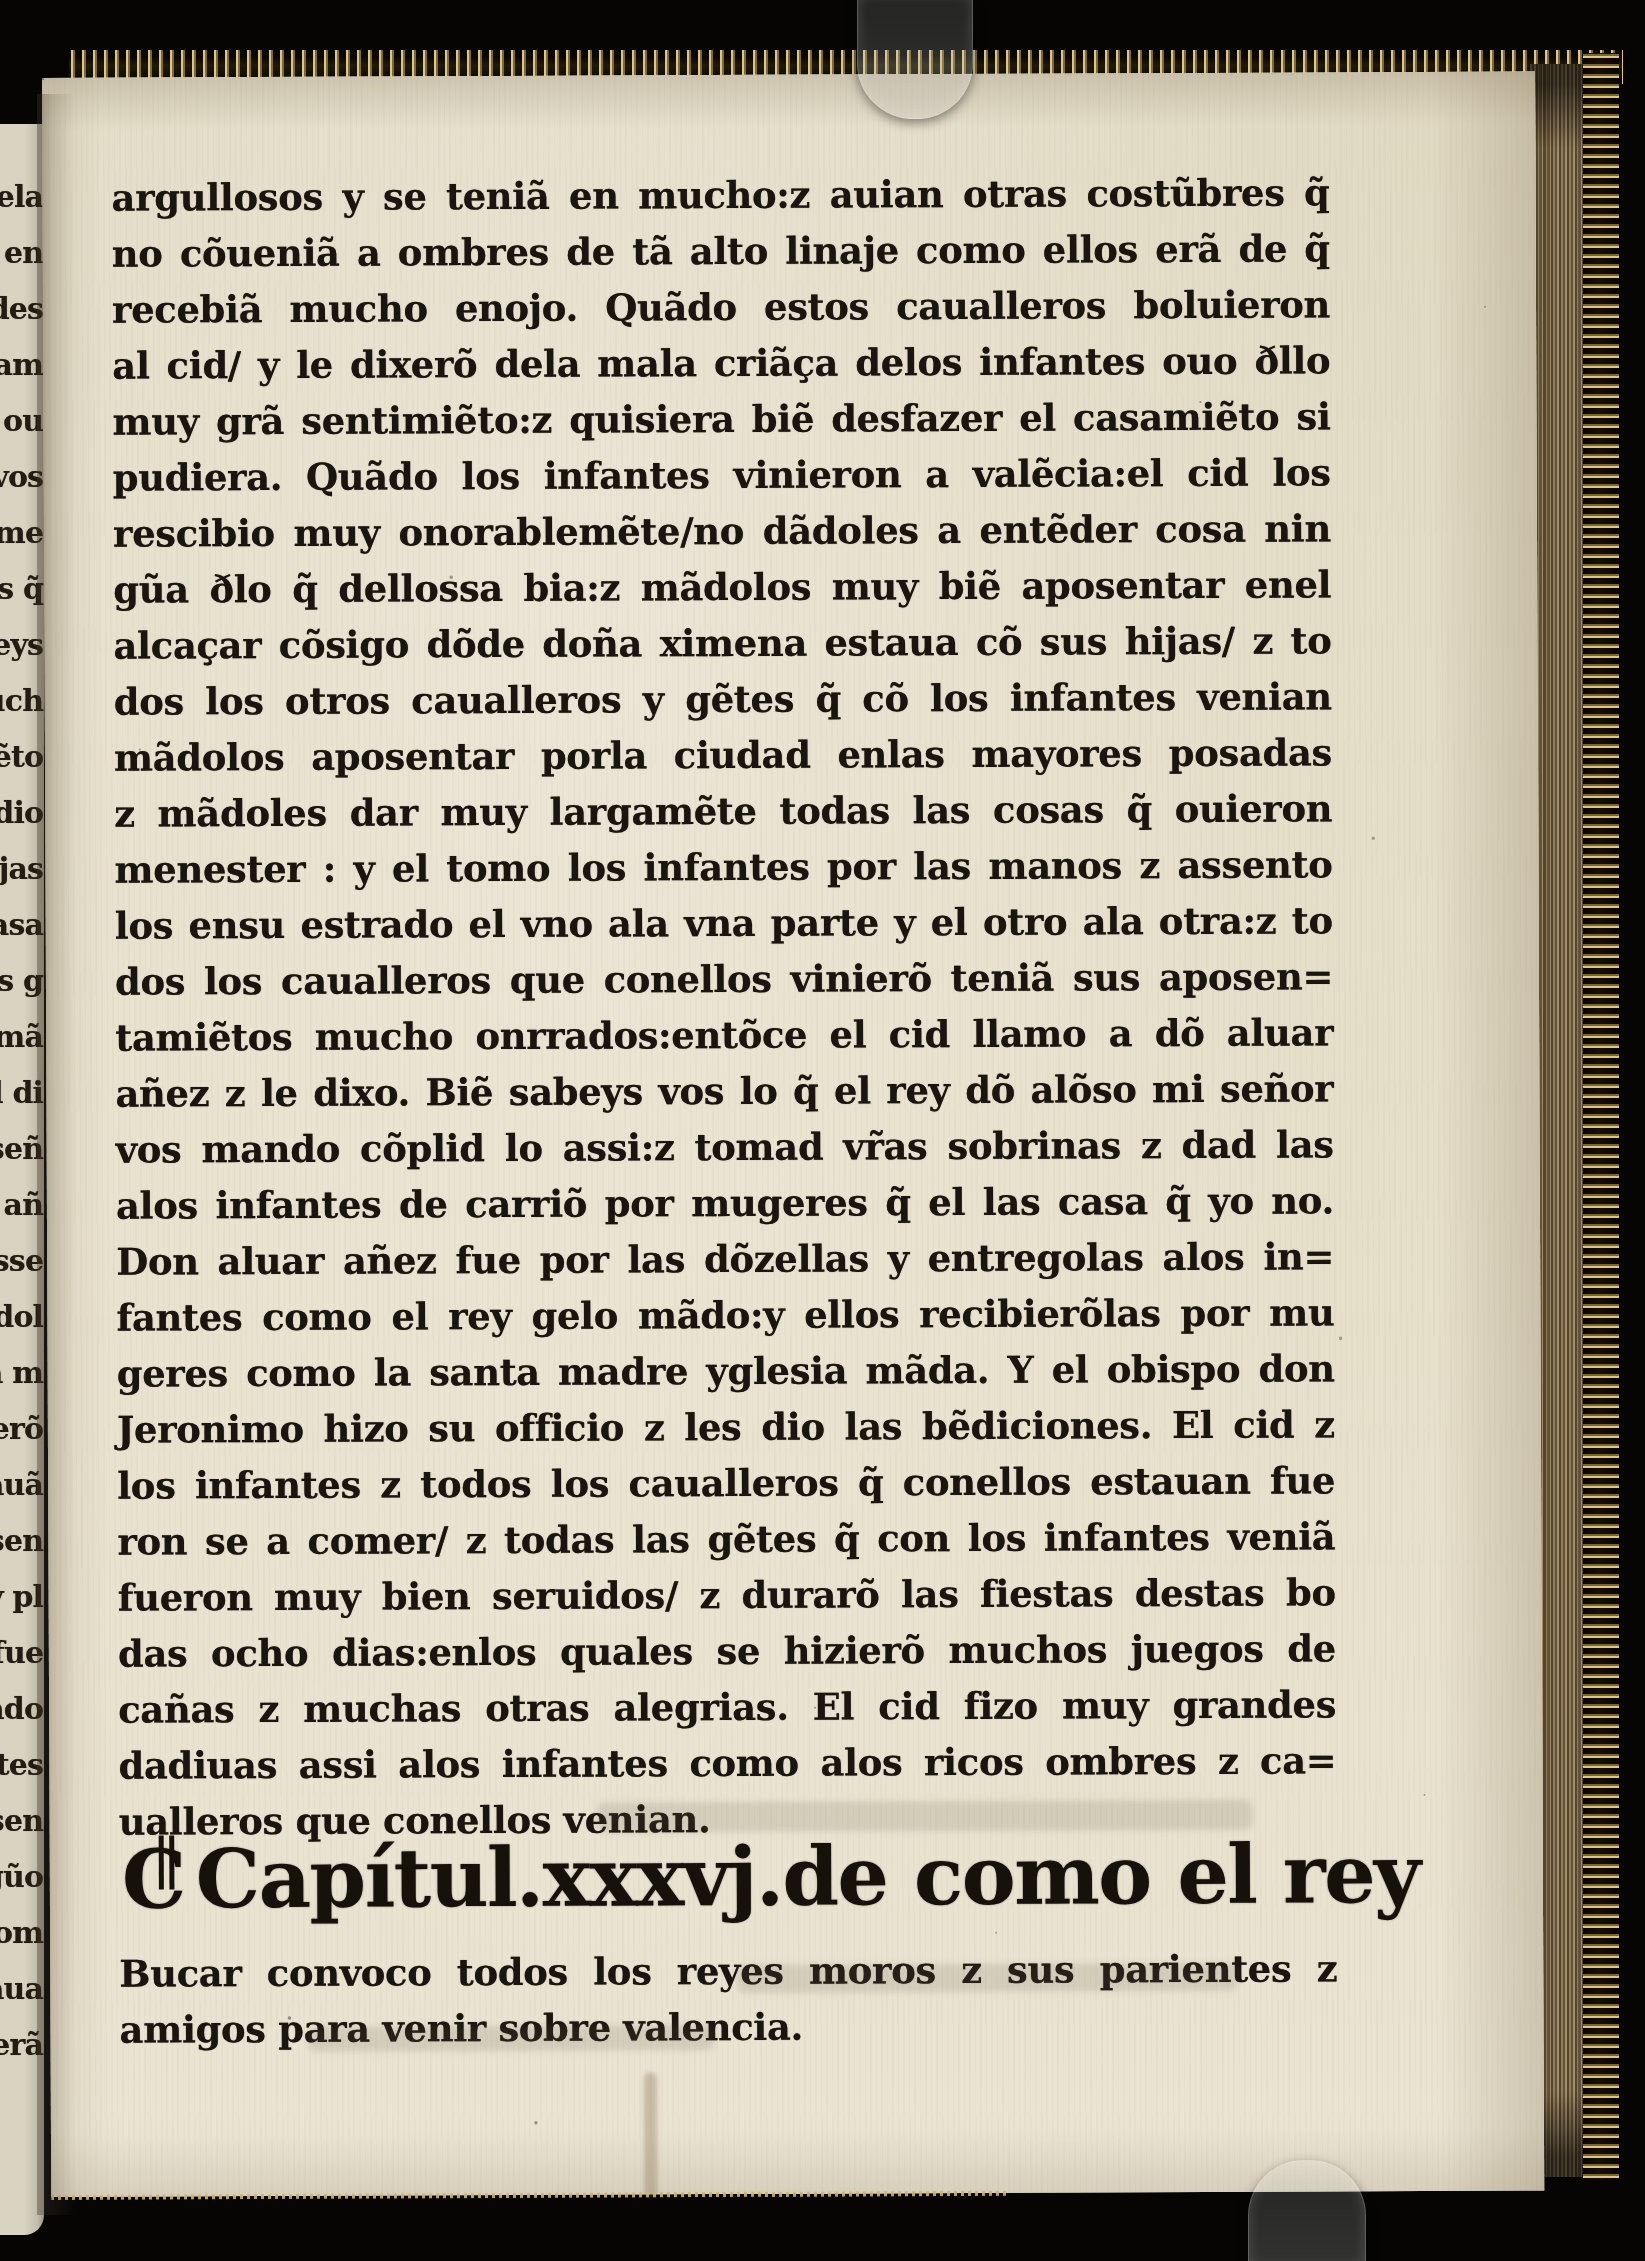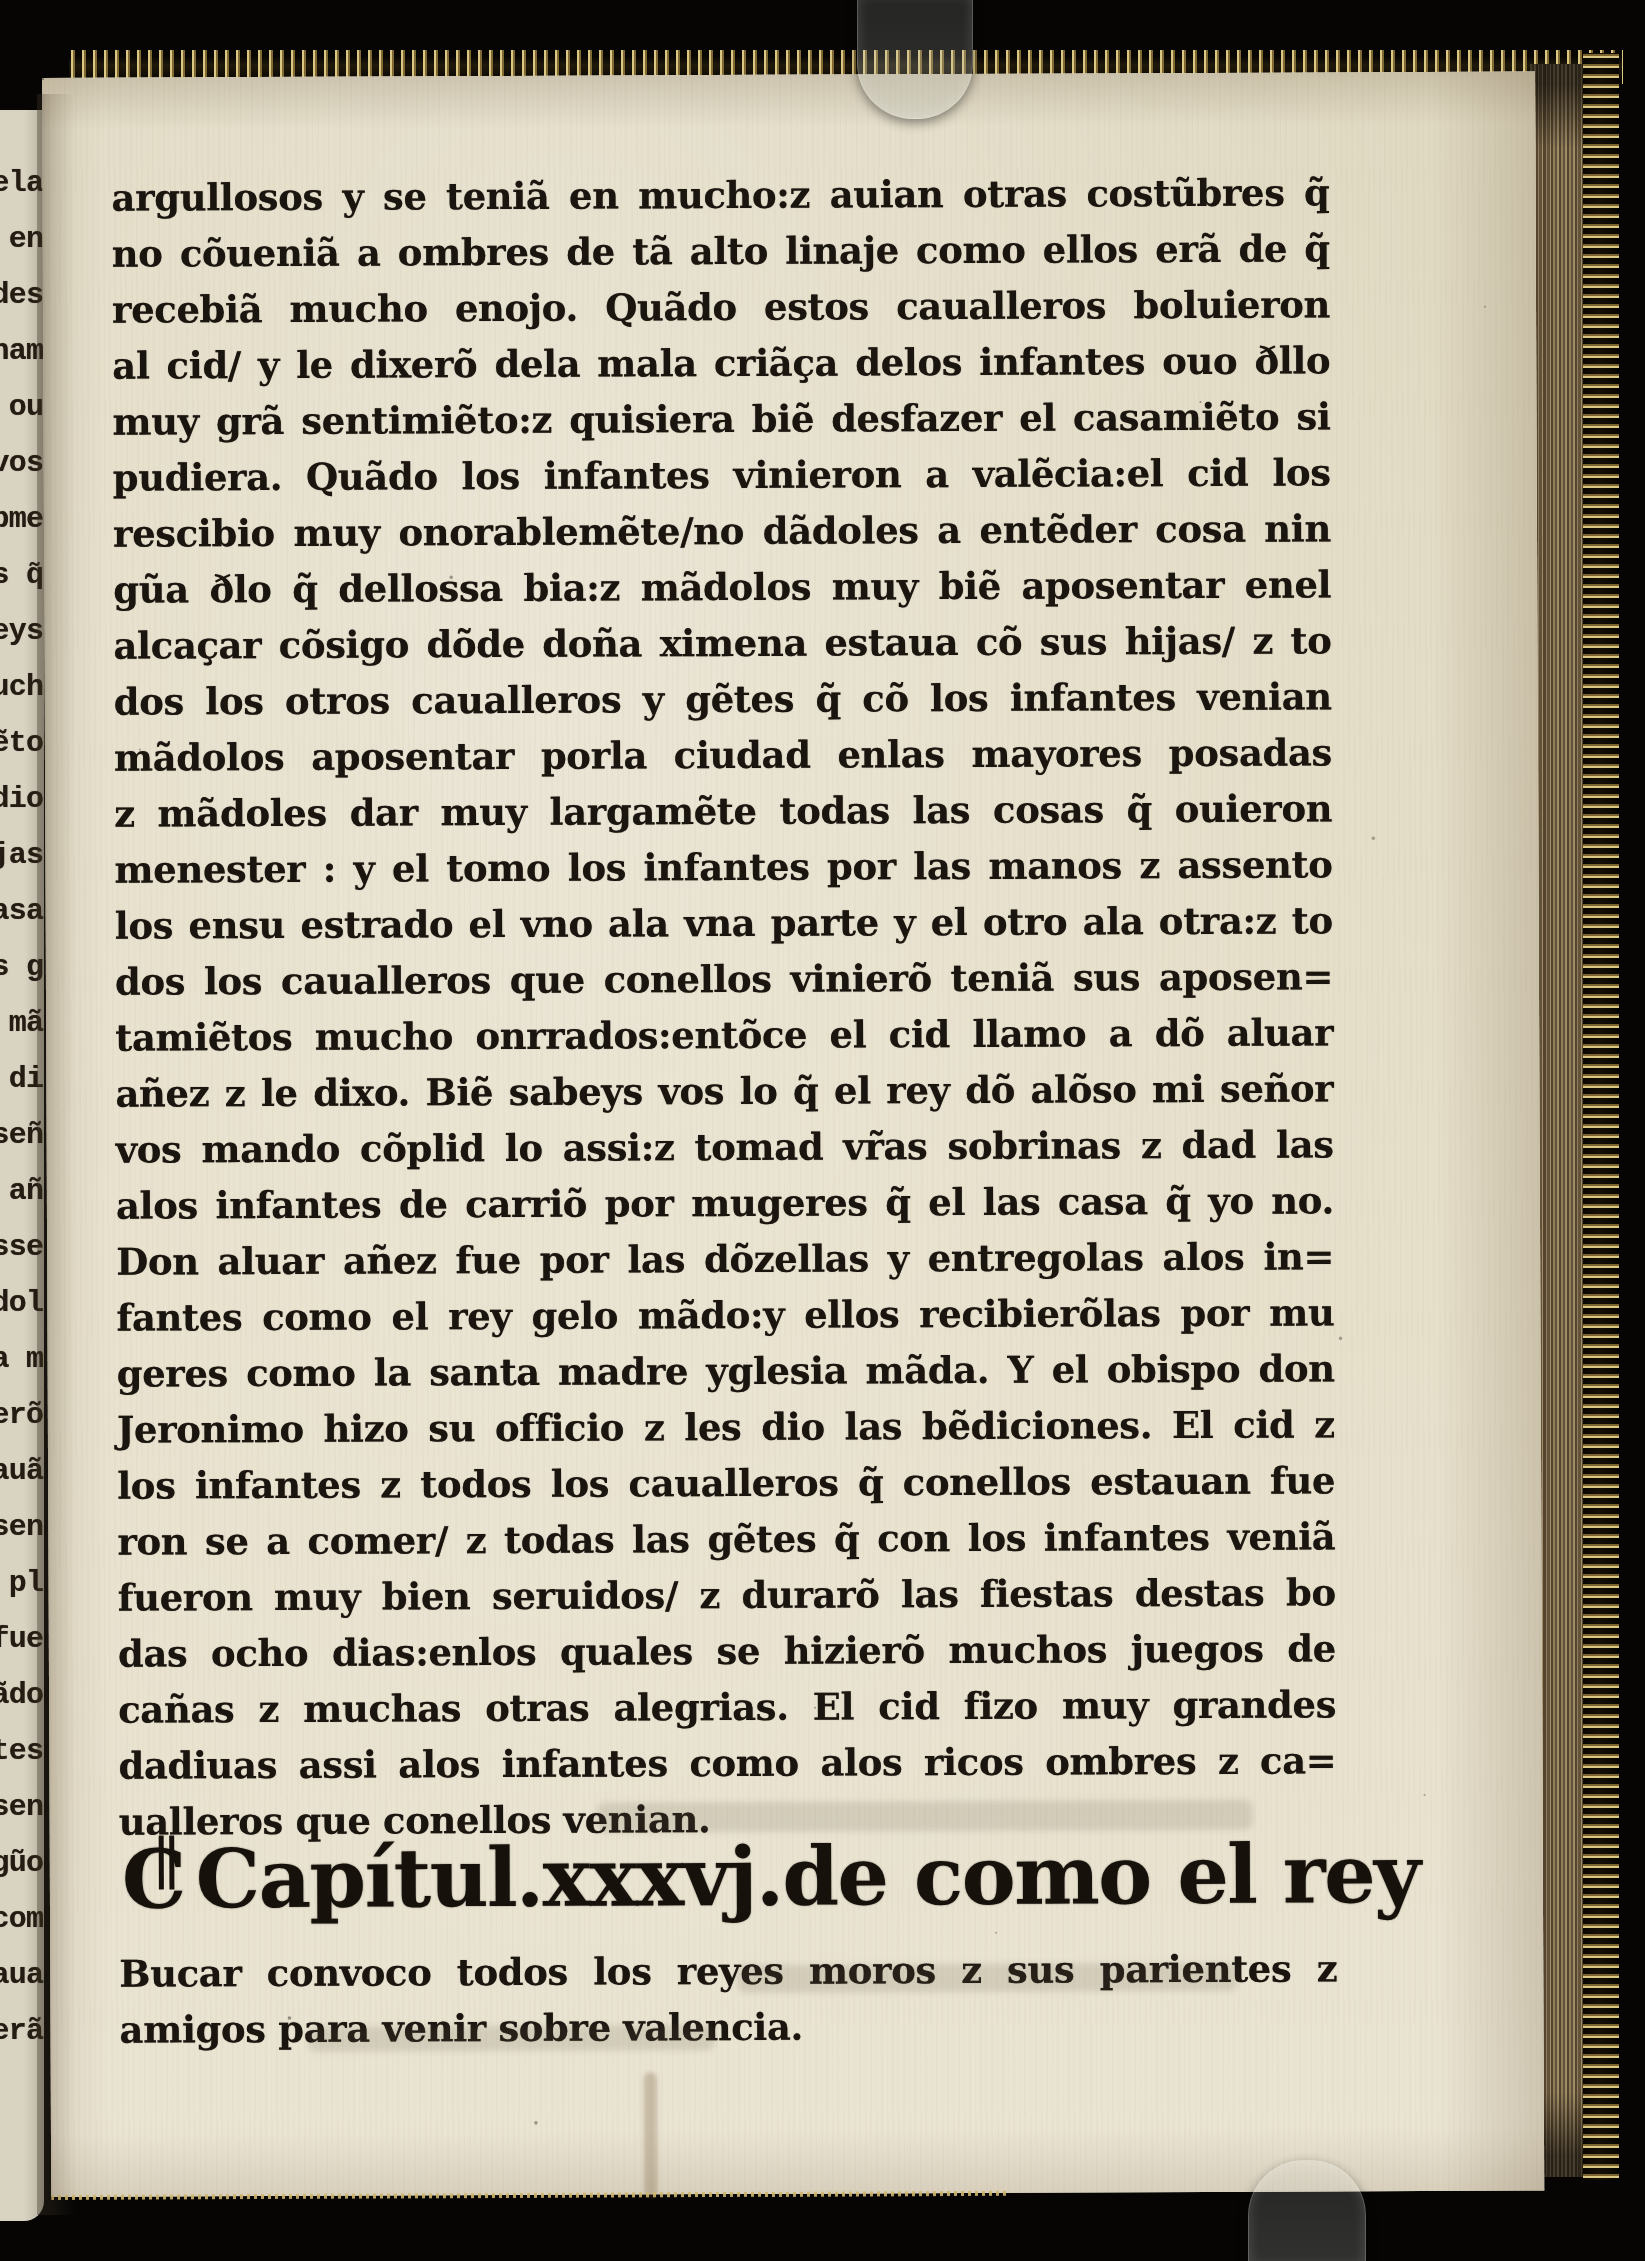--- a/index.html
+++ b/index.html
@@ -20,23 +20,23 @@
       linear-gradient(180deg, rgba(0,0,0,.55) 0 1%, rgba(0,0,0,0) 4% 96%, rgba(0,0,0,.55) 99%),
       repeating-linear-gradient(90deg, #8f7d5c 0 1.6px, #63523a 1.6px 3.9px, #a08c66 3.9px 5.5px, #55452f 5.5px 7.8px);}
   .gilt-right{position:absolute;left:1583px;top:53px;width:36px;height:2127px;
     background-color:#161007;
     background-image:
       repeating-linear-gradient(0deg, rgba(226,205,132,0) 0 1.6px, rgba(230,210,140,.95) 1.6px 3.9px,
         rgba(135,110,50,.9) 3.9px 6.2px, rgba(226,205,132,0) 6.2px 10px),
       linear-gradient(90deg, rgba(0,0,0,.55), rgba(0,0,0,0) 45%, rgba(0,0,0,.65));}
 
   
-  .facing-page{position:absolute;left:0;top:110px;width:44px;height:2111px;overflow:hidden;
+  .facing-page{position:absolute;left:0;top:124px;width:44px;height:2111px;overflow:hidden;
     background:linear-gradient(90deg,#d9d3c2 0 55%,#c2bcab 85%,#9e9888);
-    border-radius:0 0 20px 0;font-family:Liberation Mono, monospace;}
+    border-radius:0 0 20px 0;}
   .frags{position:absolute;top:45px;left:-133px;right:0.8px;text-align:right;}
   .frag{height:56px;line-height:56px;font-size:30px;font-weight:700;color:#241c12;
     white-space:nowrap;letter-spacing:-0.8px;text-shadow:0 0 0.8px rgba(30,22,12,.55);}
   .gutter{position:absolute;left:37px;top:94px;width:45px;height:2121px;
     background:linear-gradient(90deg, rgba(60,50,35,.38), rgba(90,78,55,.18) 35%, rgba(0,0,0,0) 85%);
     pointer-events:none;z-index:3;}
 
   
   .page{position:absolute;left:42px;top:78px;width:1493px;height:2119px;
     transform:rotate(-0.25deg);transform-origin:top left;

